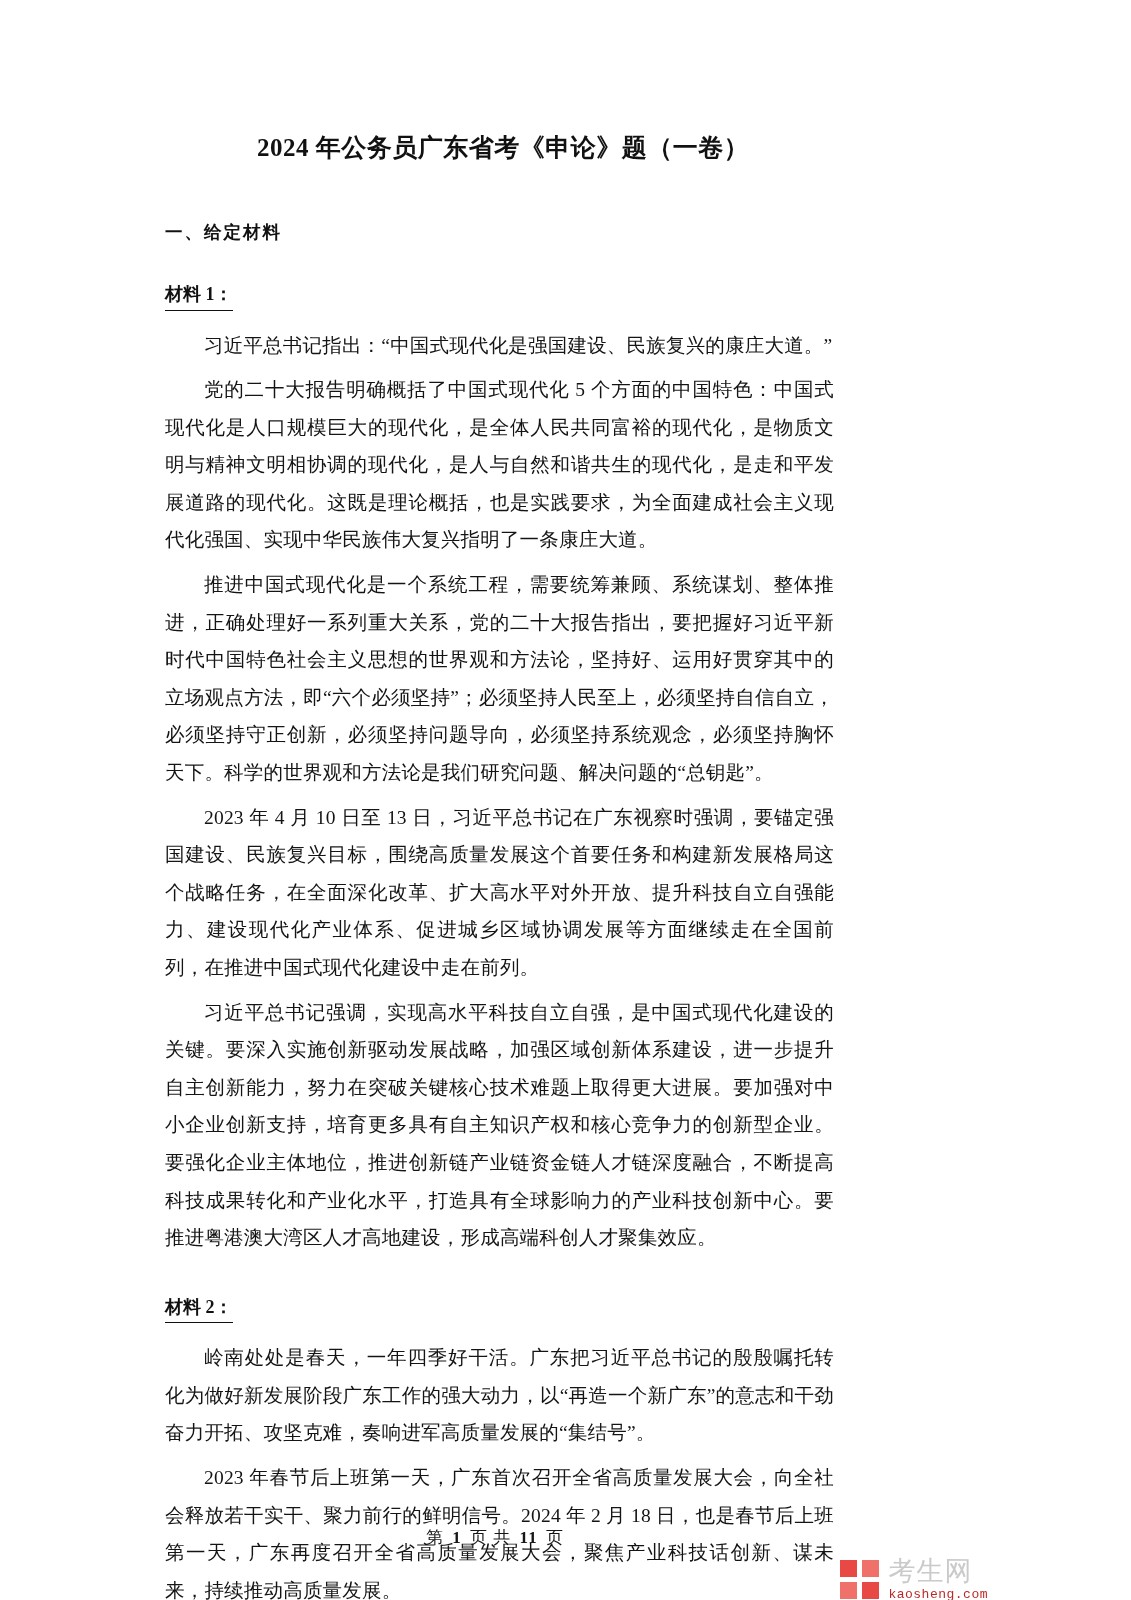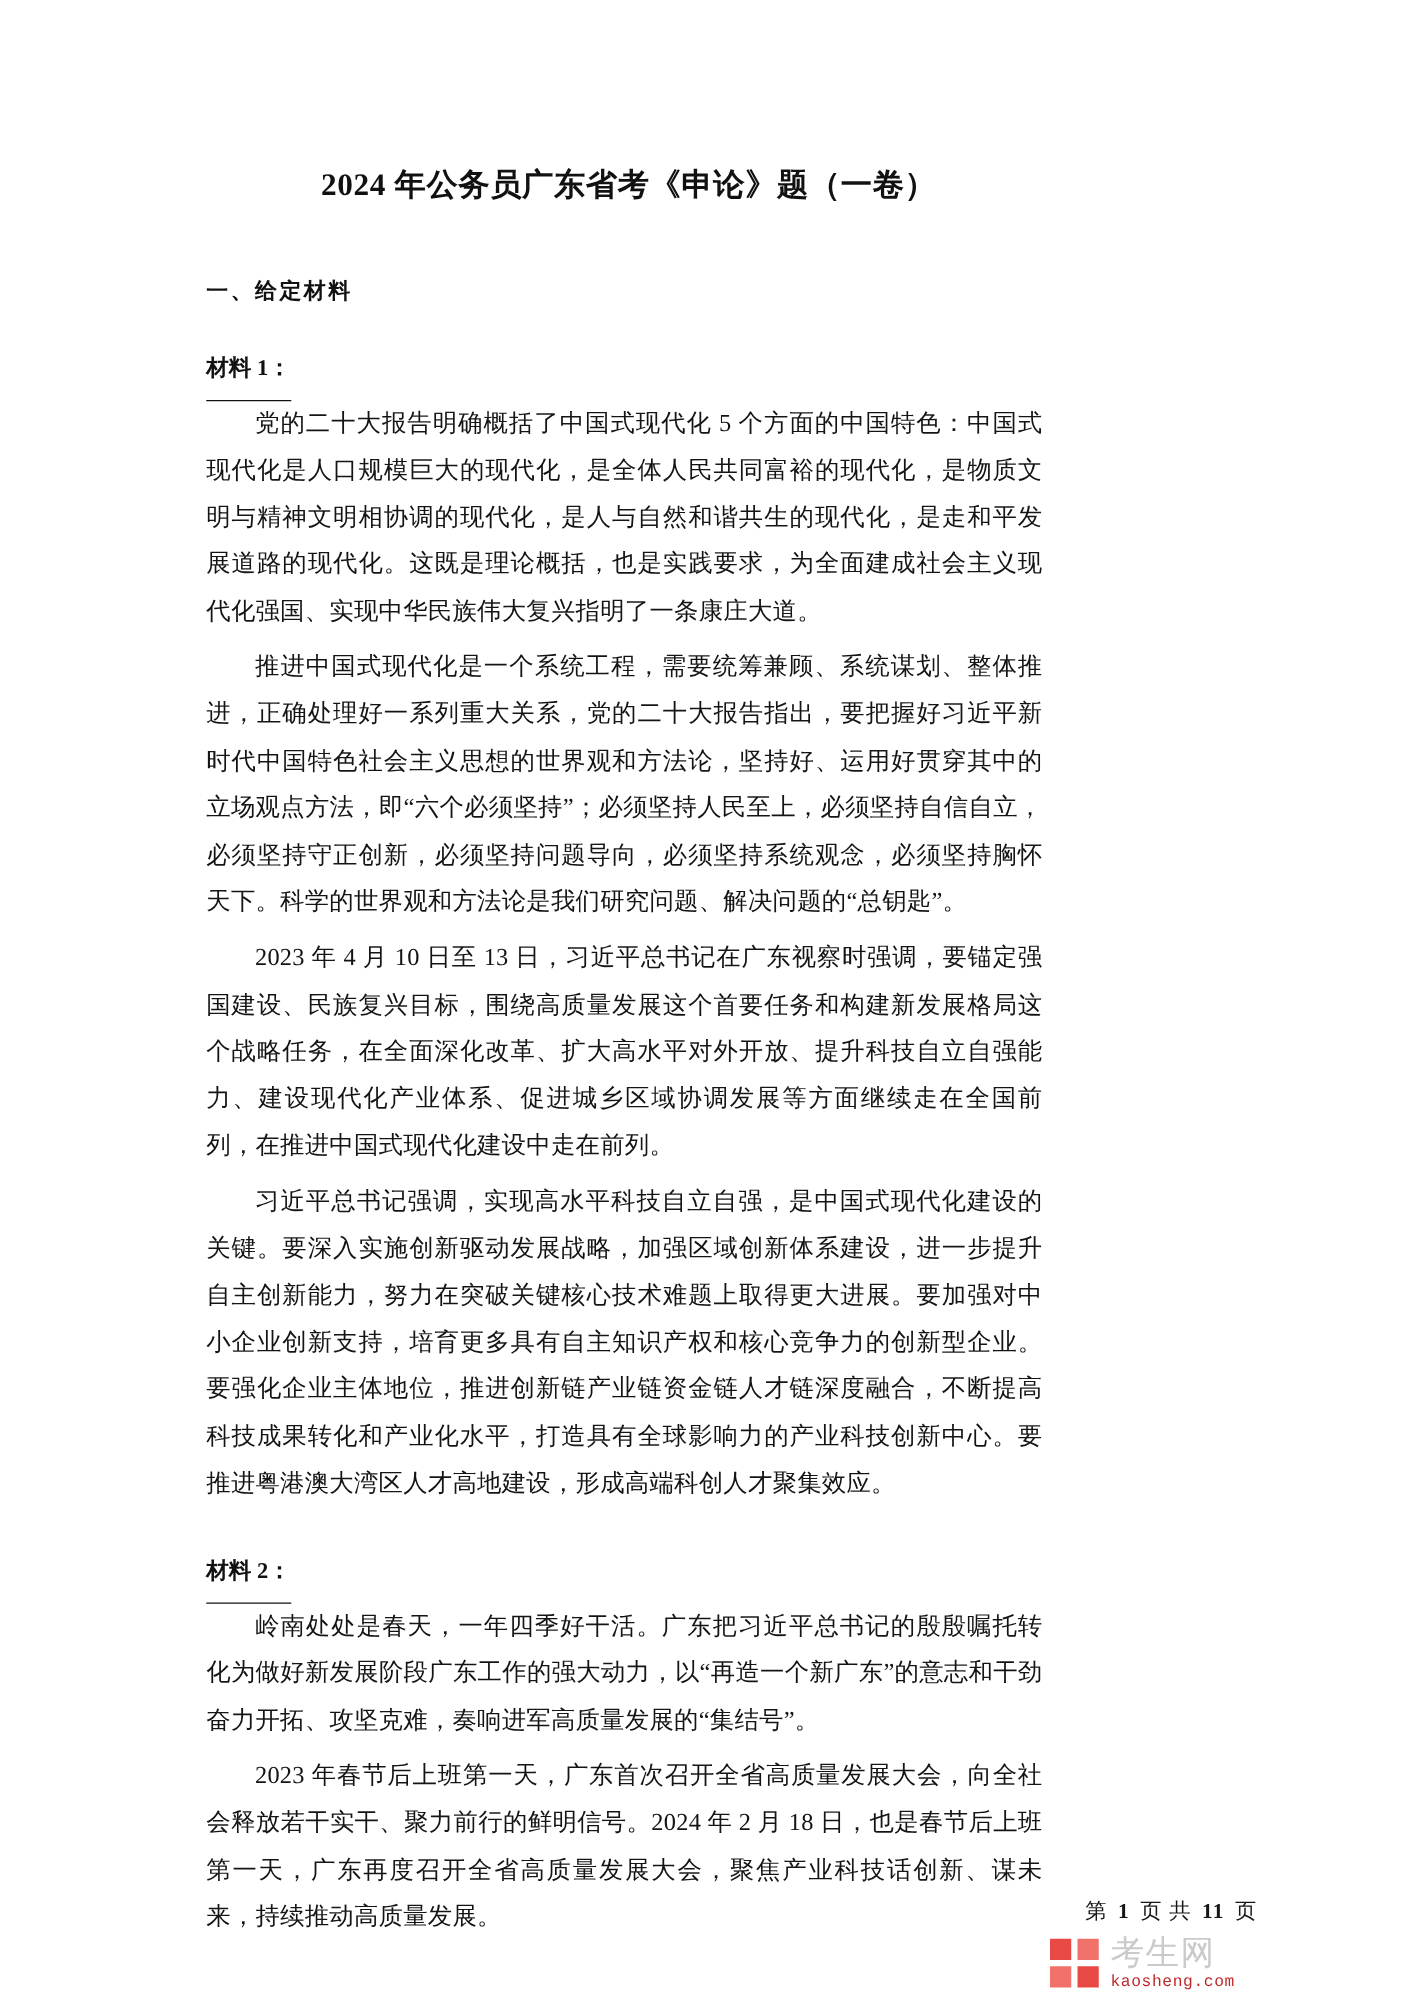--- a/index.html
+++ b/index.html
@@ -39,25 +39,25 @@
     font-weight: 700;
     letter-spacing: 2px;
     margin-top: 56px;
     margin-bottom: 0;
     color: #111;
   }
   .material-head {
     font-size: 18px;
     font-weight: 700;
     margin-top: 19px;
-    margin-bottom: 0;
+    margin-bottom: 16px;
     color: #111;
     display: inline-block;
     border-bottom: 1.5px solid #111;
-    padding-bottom: 14px;
+    padding-bottom: 4px;
     line-height: 1.25;
   }
   .material-head-wrap {
     margin-top: 20px;
   }
   p.para {
     font-size: 19.5px;
     line-height: 37.6px;
     margin: 0;
     text-indent: 2em;
@@ -68,23 +68,23 @@
   }
   p.para + p.para {
     margin-top: 7px;
   }
   .first-after-head {
     margin-top: 12px;
   }
   .footer {
     position: absolute;
     left: 0;
-    right: 0;
+    right: 16px;
     bottom: 60px;
-    text-align: right;
+    text-align: center;
     font-size: 17px;
     letter-spacing: 1px;
     color: #161616;
   }
   .footer .num {
     font-weight: 700;
     padding: 0 3px;
   }
   .watermark {
     position: absolute;
@@ -137,20 +137,21 @@
   <h1 class="doc-title">2024 年公务员广东省考《申论》题（一卷）</h1>
 
   <div class="content">
 
     <div class="section-head">一、给定材料</div>
 
     <div class="material-head-wrap">
       <div class="material-head">材料 1：</div>
     </div>
 
+    <p class="para first-after-head">习近平总书记指出：“中国式现代化是强国建设、民族复兴的康庄大道。”</p>
     <p class="para">党的二十大报告明确概括了中国式现代化 5 个方面的中国特色：中国式现代化是人口规模巨大的现代化，是全体人民共同富裕的现代化，是物质文明与精神文明相协调的现代化，是人与自然和谐共生的现代化，是走和平发展道路的现代化。这既是理论概括，也是实践要求，为全面建成社会主义现代化强国、实现中华民族伟大复兴指明了一条康庄大道。</p>
     <p class="para">推进中国式现代化是一个系统工程，需要统筹兼顾、系统谋划、整体推进，正确处理好一系列重大关系，党的二十大报告指出，要把握好习近平新时代中国特色社会主义思想的世界观和方法论，坚持好、运用好贯穿其中的立场观点方法，即“六个必须坚持”；必须坚持人民至上，必须坚持自信自立，必须坚持守正创新，必须坚持问题导向，必须坚持系统观念，必须坚持胸怀天下。科学的世界观和方法论是我们研究问题、解决问题的“总钥匙”。</p>
     <p class="para">2023 年 4 月 10 日至 13 日，习近平总书记在广东视察时强调，要锚定强国建设、民族复兴目标，围绕高质量发展这个首要任务和构建新发展格局这个战略任务，在全面深化改革、扩大高水平对外开放、提升科技自立自强能力、建设现代化产业体系、促进城乡区域协调发展等方面继续走在全国前列，在推进中国式现代化建设中走在前列。</p>
     <p class="para">习近平总书记强调，实现高水平科技自立自强，是中国式现代化建设的关键。要深入实施创新驱动发展战略，加强区域创新体系建设，进一步提升自主创新能力，努力在突破关键核心技术难题上取得更大进展。要加强对中小企业创新支持，培育更多具有自主知识产权和核心竞争力的创新型企业。要强化企业主体地位，推进创新链产业链资金链人才链深度融合，不断提高科技成果转化和产业化水平，打造具有全球影响力的产业科技创新中心。要推进粤港澳大湾区人才高地建设，形成高端科创人才聚集效应。</p>
 
     <div class="material-head-wrap">
       <div class="material-head">材料 2：</div>
     </div>
 
     <p class="para first-after-head">岭南处处是春天，一年四季好干活。广东把习近平总书记的殷殷嘱托转化为做好新发展阶段广东工作的强大动力，以“再造一个新广东”的意志和干劲奋力开拓、攻坚克难，奏响进军高质量发展的“集结号”。</p>

